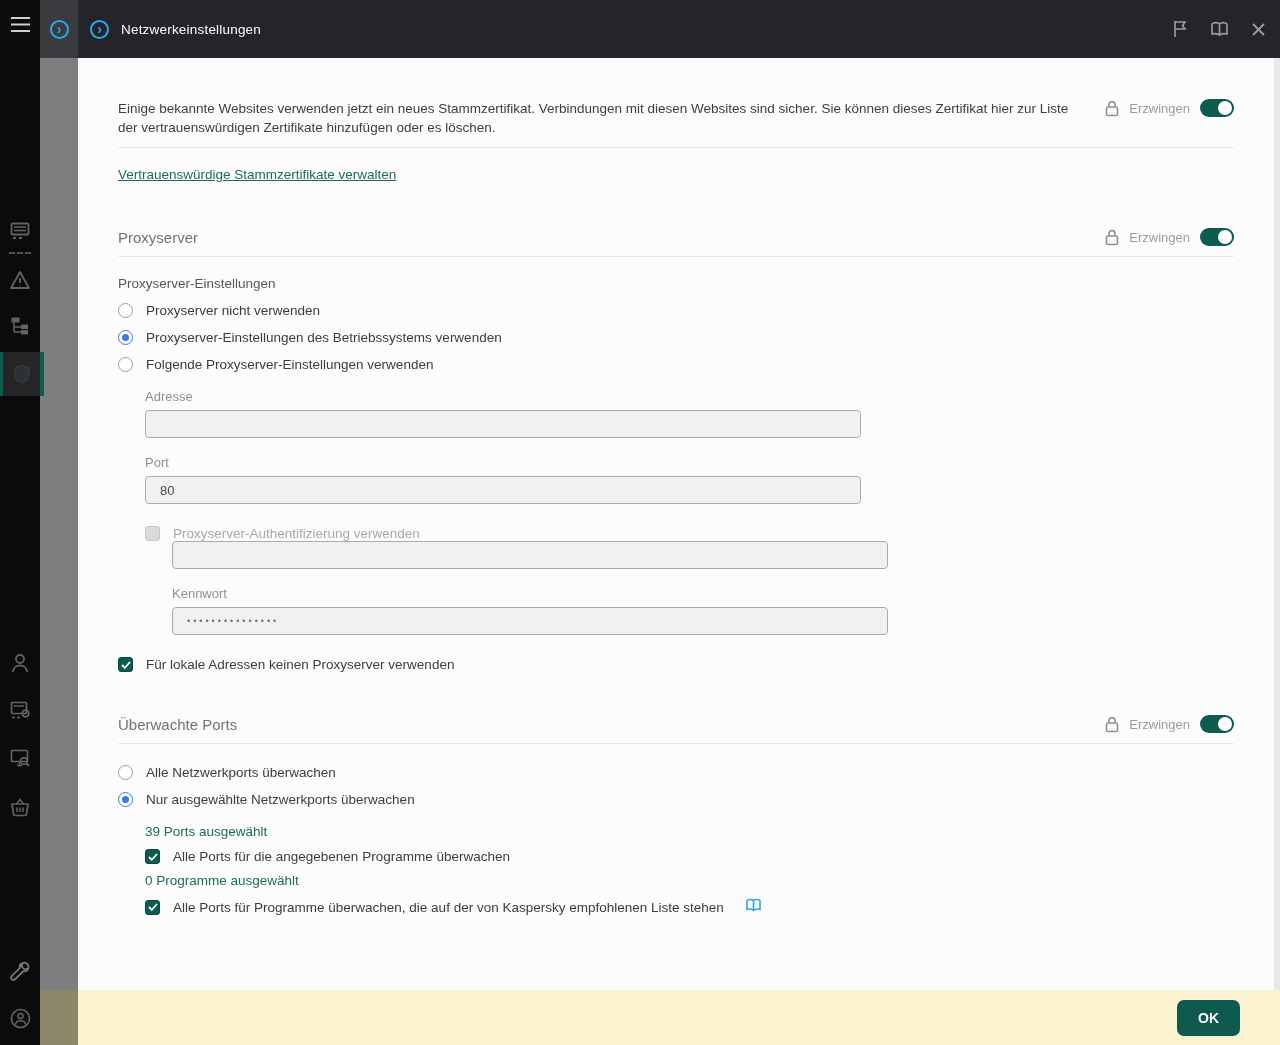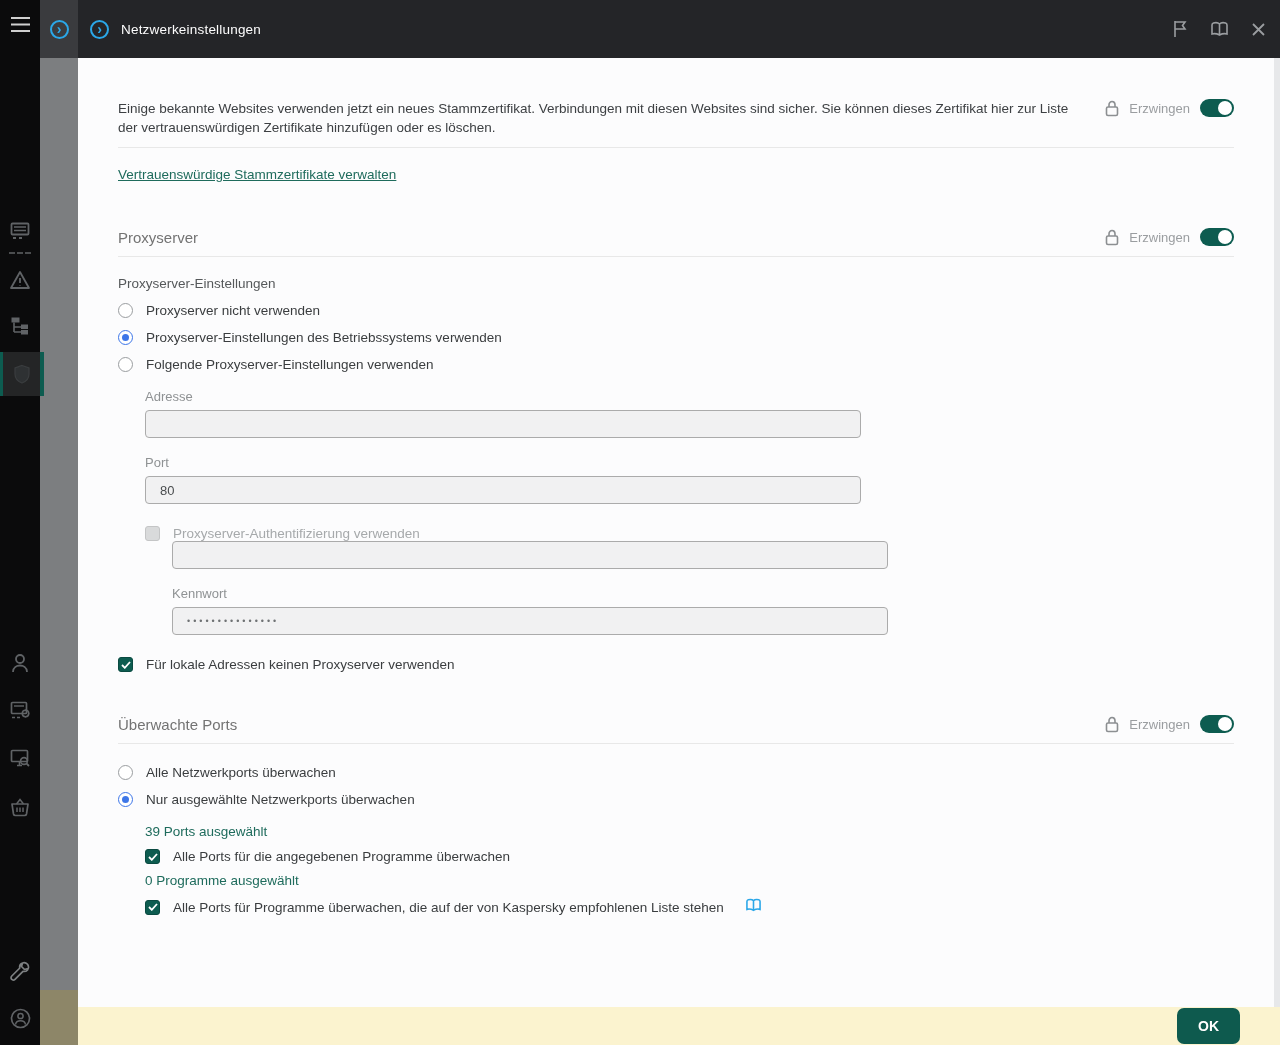--- a/index.html
+++ b/index.html
@@ -77,21 +77,21 @@
   .text-input.pwd { font-size:9px; letter-spacing:3px; color:#6f7274; }
 
   .check-row { display:flex; align-items:center; gap:13px; margin-top:14px; }
   .checkbox { width:15px; height:15px; border-radius:3px; flex:0 0 auto;
     display:flex; align-items:center; justify-content:center; }
   .checkbox.checked { background:#0d5c50; border:1px solid #0a4a41; }
   .checkbox.disabled { background:#d9dadb; border:1px solid #c4c5c6; }
   .check-label { font-size:13.5px; color:#3a3d3f; }
   .check-label.dim { color:#a6a9ab; }
 
-  .modal-footer { height:38px; background:#fbf3cf; display:flex; align-items:center;
+  .modal-footer { height:55px; background:#fbf3cf; display:flex; align-items:center;
     justify-content:flex-end; padding-right:40px; }
   .ok-btn { min-width:63px; height:36px; background:#0e5a4e; color:#ffffff;
     border:none; border-radius:7px; font-size:14px; font-weight:bold;
     font-family:"Liberation Sans", sans-serif; }
 
   .inline-book { display:inline-block; vertical-align:-2px; margin-left:8px; }
 </style>
 </head>
 <body>
 

